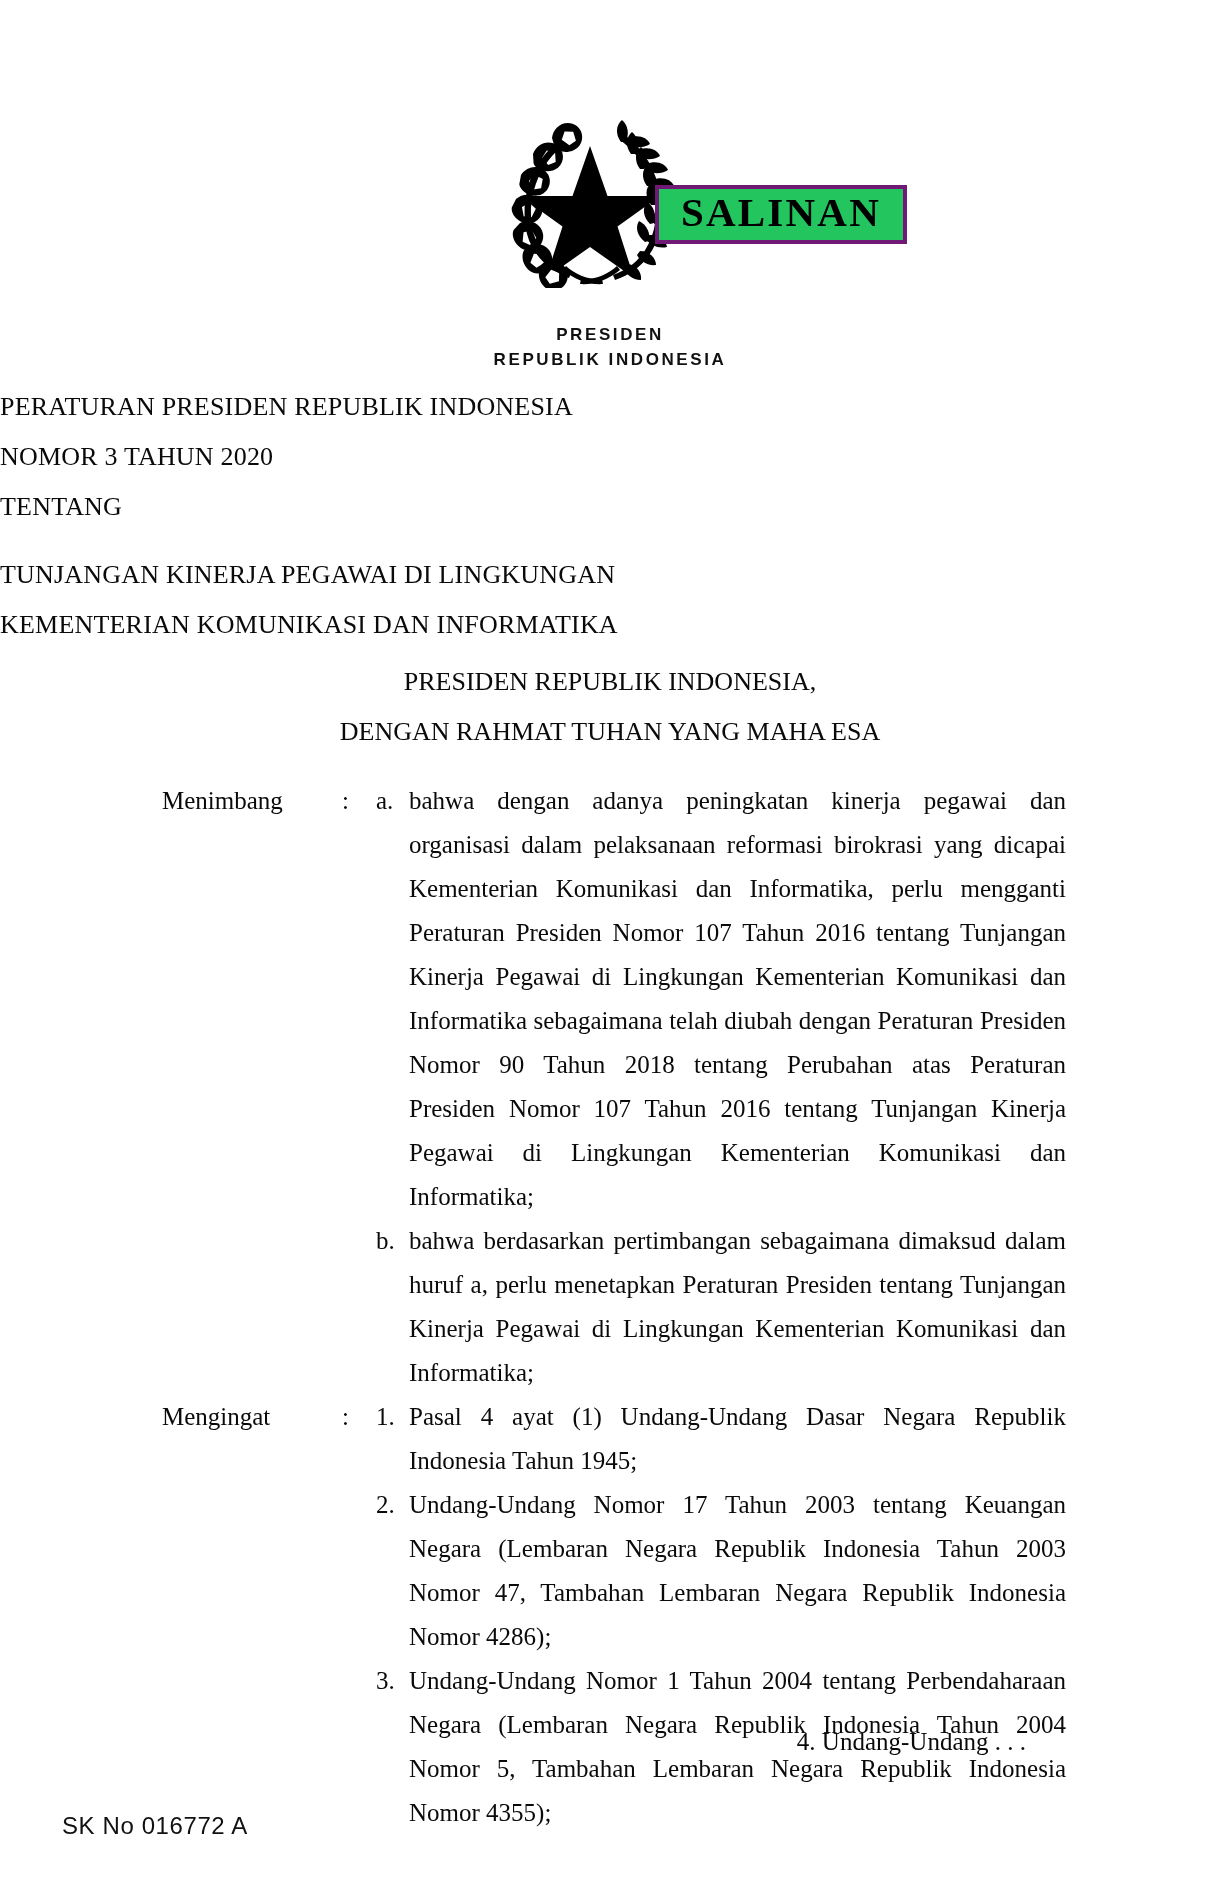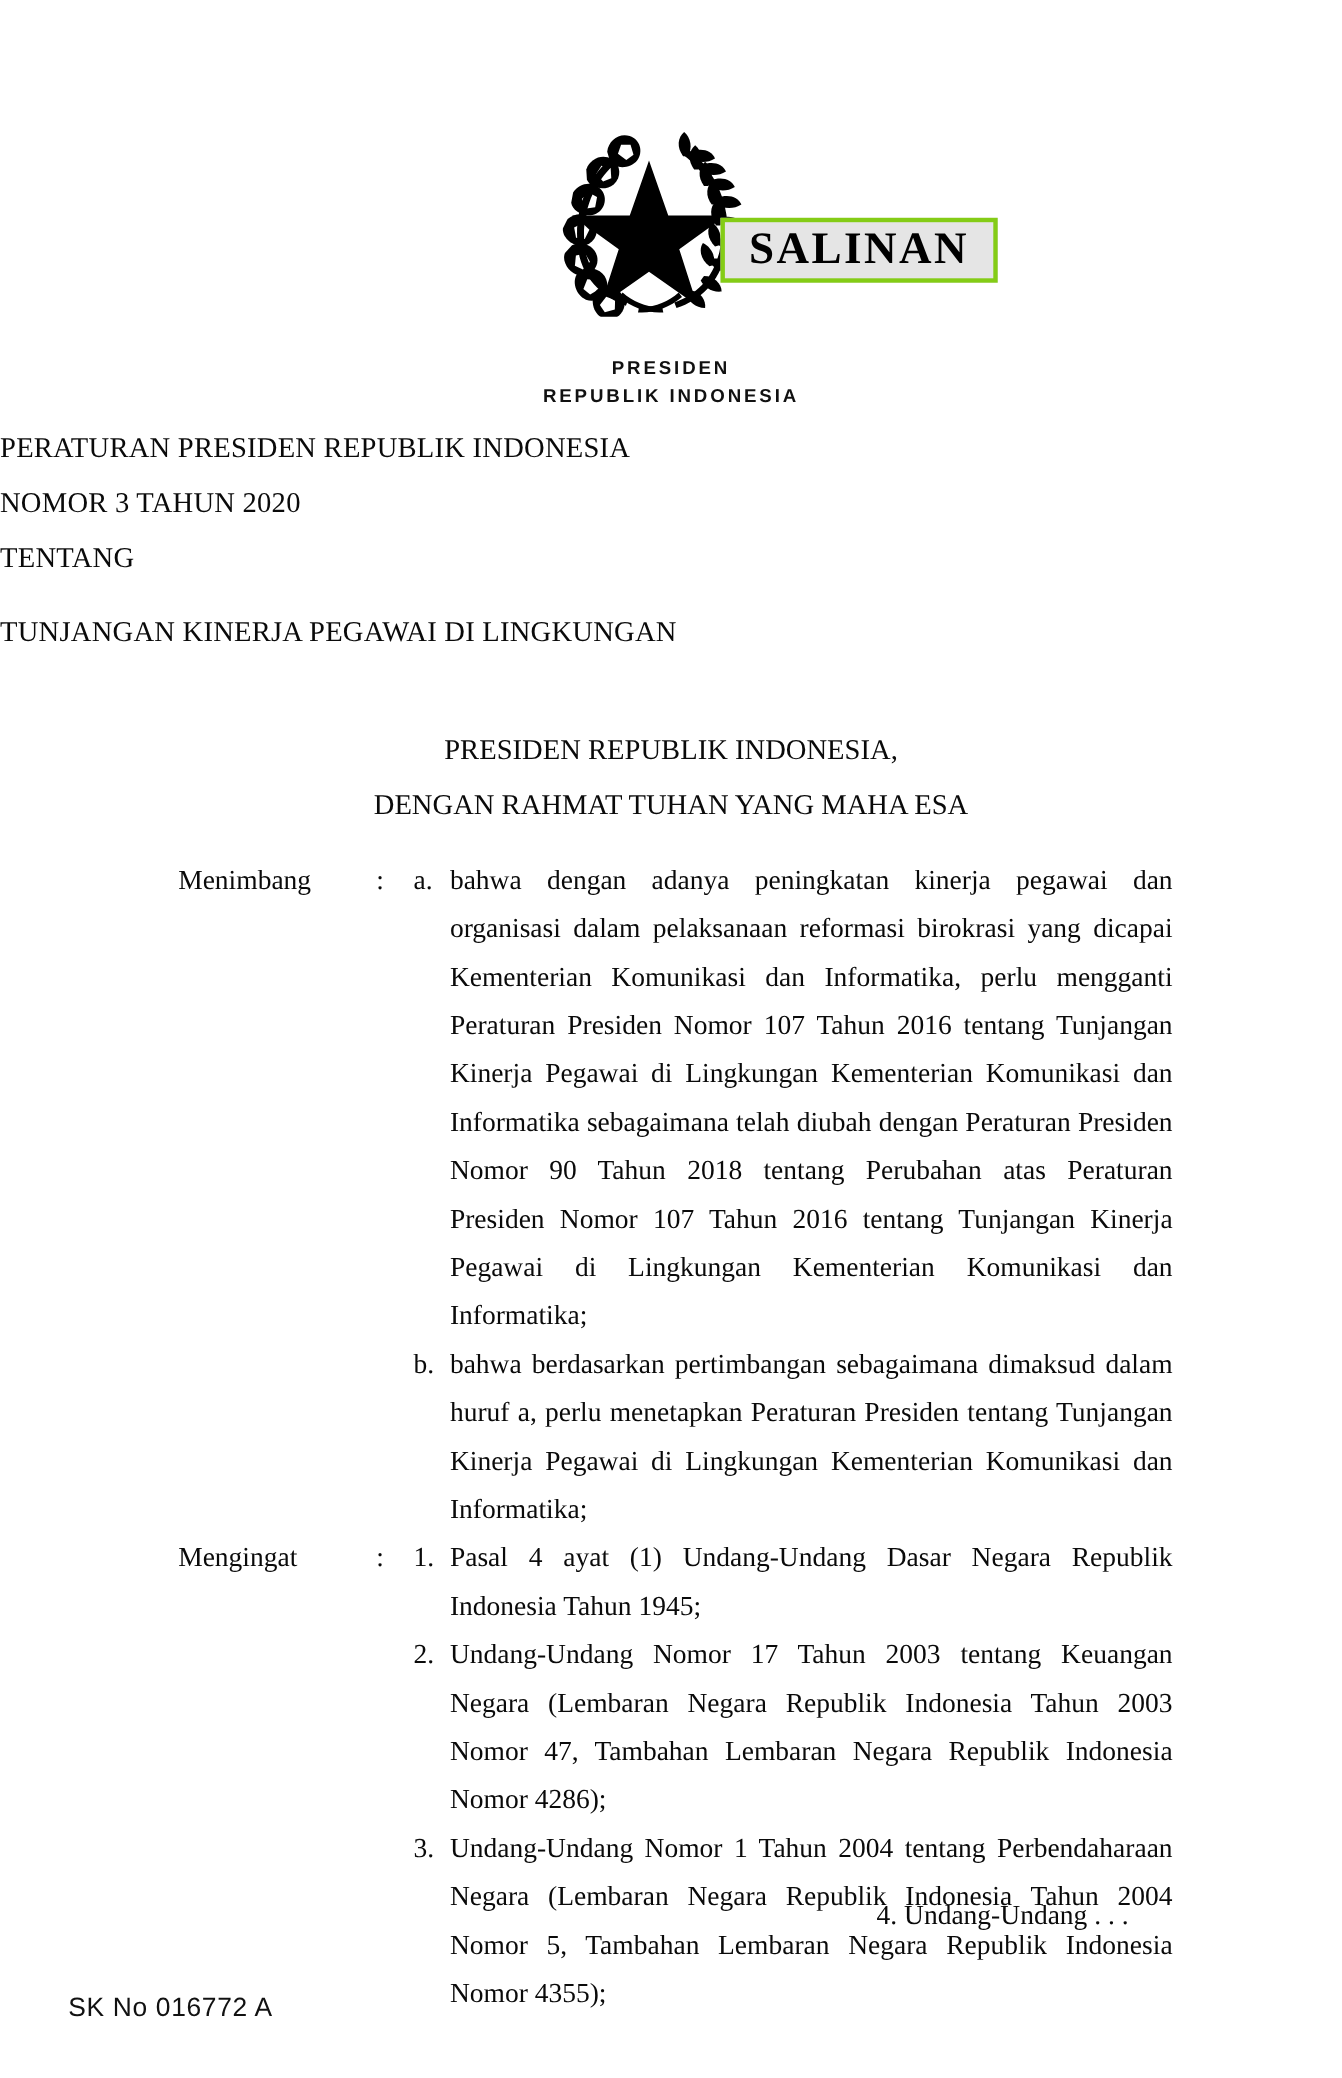--- a/index.html
+++ b/index.html
@@ -37,24 +37,24 @@
     left: 497px;
     top: 0px;
     width: 186px;
     height: 180px;
   }
   .emblem svg { display: block; width: 186px; height: 180px; }
 
   .salinan-box {
     position: absolute;
     left: 655px;
-    top: 90px;
-    border: 4px solid #84cc16;
+    top: 77px;
+    border: 4px solid #701a75;
     padding: 3px 22px 7px 22px;
-    background: #e5e5e5;
+    background: #22c55e;
   }
   .salinan-text {
     font-family: "Liberation Serif", "DejaVu Serif", serif;
     font-weight: bold;
     font-size: 41px;
     line-height: 1.0;
     letter-spacing: 2.2px;
     color: #000000;
     white-space: nowrap;
   }
@@ -263,20 +263,21 @@
   <div class="presiden-head">
     <div>PRESIDEN</div>
     <div>REPUBLIK INDONESIA</div>
   </div>
 
   <div class="title-block">
     <div class="title-line">PERATURAN PRESIDEN REPUBLIK INDONESIA</div>
     <div class="title-line">NOMOR 3 TAHUN 2020</div>
     <div class="title-line">TENTANG</div>
     <div class="title-line gap-top">TUNJANGAN KINERJA PEGAWAI DI LINGKUNGAN</div>
+    <div class="title-line">KEMENTERIAN KOMUNIKASI DAN INFORMATIKA</div>
   </div>
 
   <div class="enacting-block">
     <div class="enacting-line second">PRESIDEN REPUBLIK INDONESIA,</div>
     <div class="enacting-line">DENGAN RAHMAT TUHAN YANG MAHA ESA</div>
   </div>
 
   <div class="body-block">
 
     <div class="clause">

